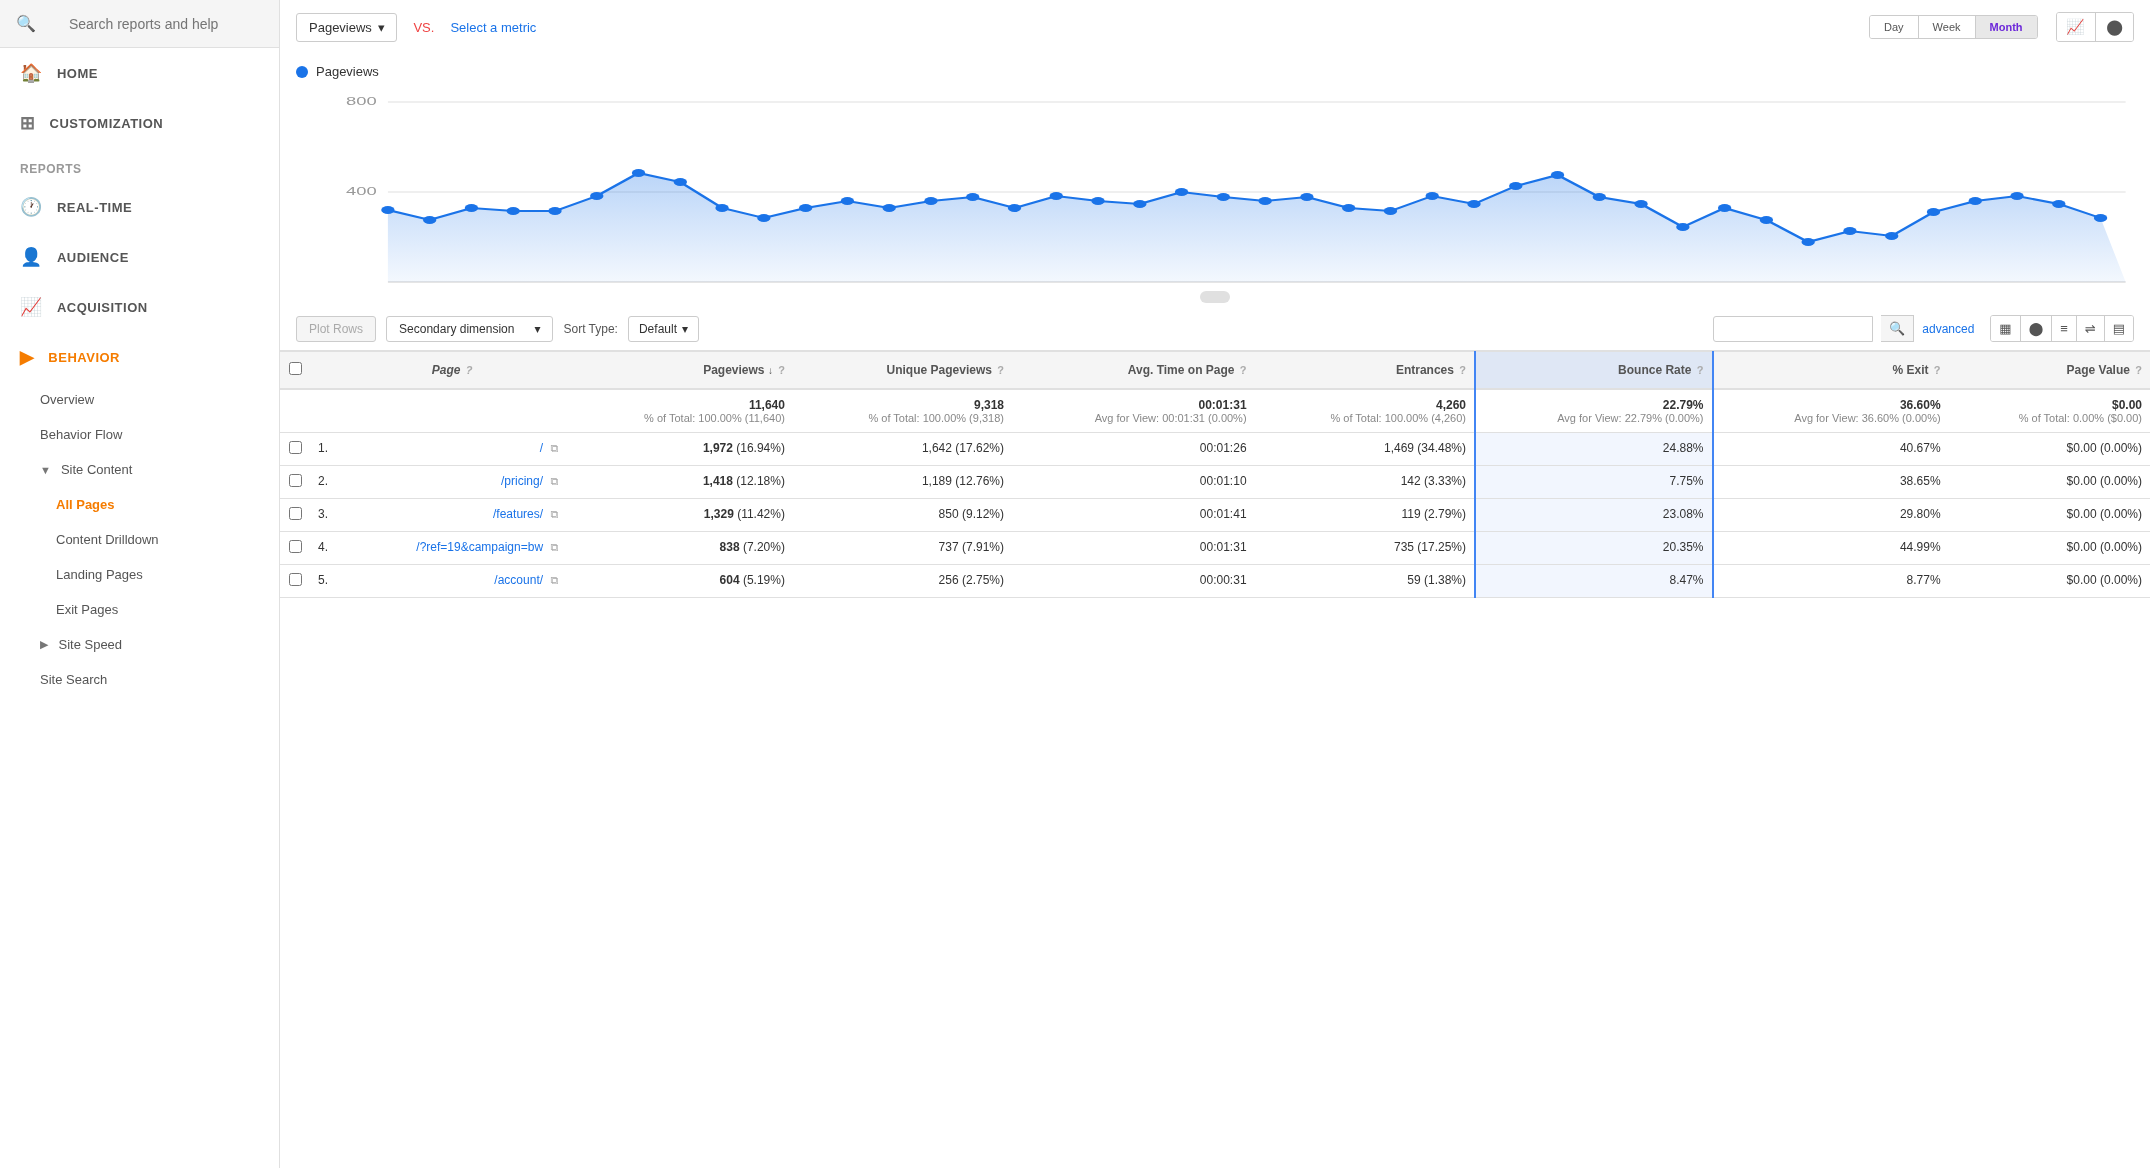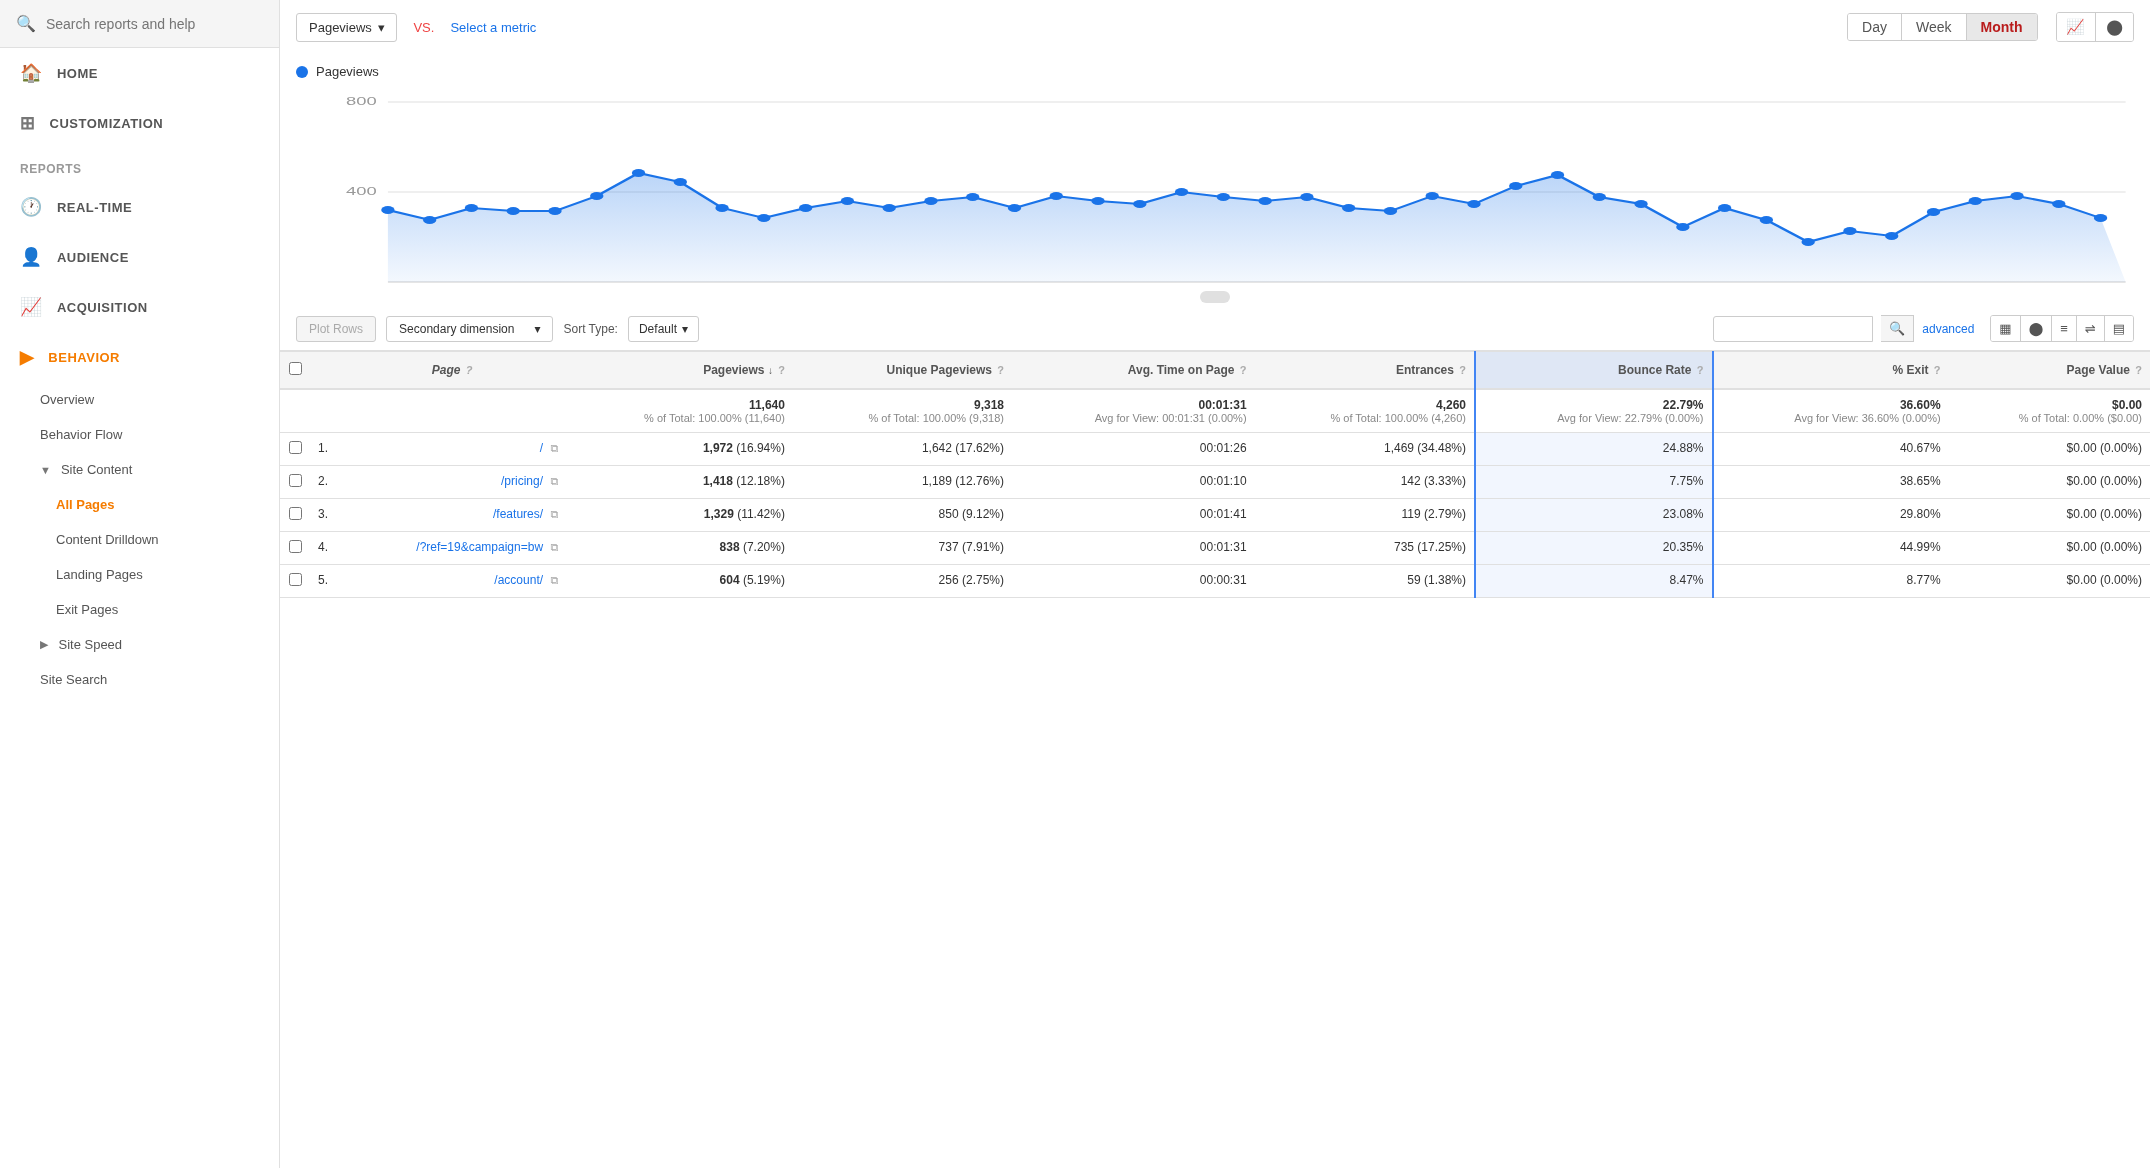--- a/index.html
+++ b/index.html
@@ -23,20 +23,21 @@
       border-bottom: 1px solid #e0e0e0;
       background: #f5f5f5;
     }
     .search-box input {
       border: none;
       background: transparent;
       font-size: 14px;
       color: #555;
       outline: none;
       width: 100%;
+      margin-left: 23px;
     }
     .search-icon-wrap {
       margin-right: 10px;
       color: #888;
       font-size: 16px;
     }
     .nav-item {
       display: flex;
       align-items: center;
       padding: 14px 20px;
@@ -124,29 +125,29 @@
     .select-metric { color: #1a73e8; font-size: 13px; cursor: pointer; }
     .time-btns {
       margin-left: auto;
       display: flex;
       border: 1px solid #ccc;
       border-radius: 3px;
       overflow: hidden;
     }
     .time-btn {
       padding: 5px 14px;
-      font-size: 14px;
+      font-size: 11px;
       cursor: pointer;
       background: #fff;
       border: none;
       border-right: 1px solid #ccc;
       color: #555;
     }
     .time-btn:last-child { border-right: none; }
-    .time-btn.active { background: #e8e8e8; color: #b91c1c; font-weight: 600; }
+    .time-btn.active { background: #e8e8e8; color: #6d28d9; font-weight: 600; }
     .chart-type-btns {
       display: flex;
       border: 1px solid #ccc;
       border-radius: 3px;
       overflow: hidden;
       margin-left: 8px;
     }
     .chart-type-btn {
       padding: 5px 10px;
       font-size: 15px;

